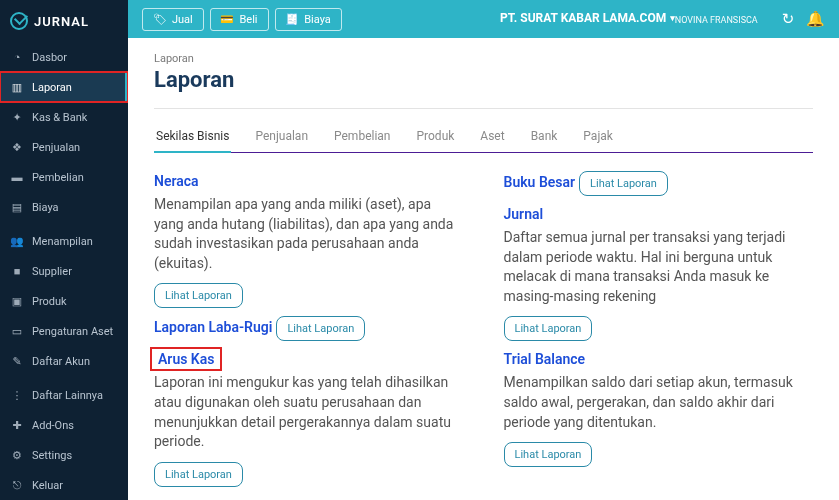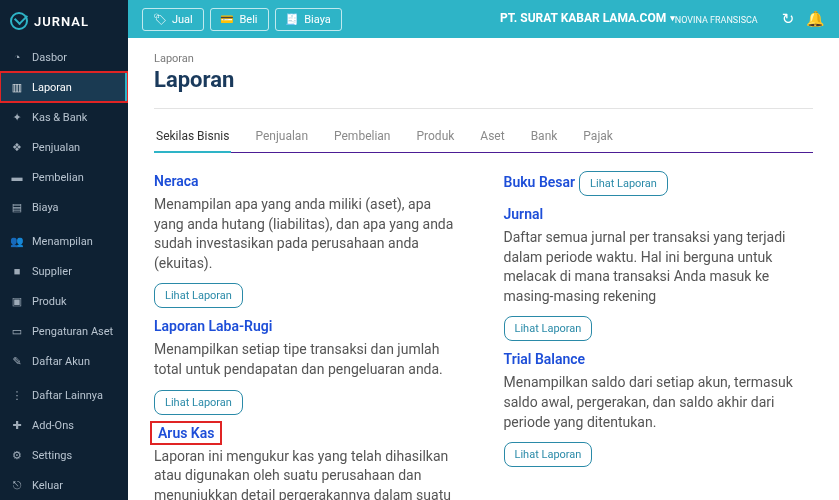--- a/index.html
+++ b/index.html
@@ -151,21 +151,20 @@
 
       <div class="reports">
         <div>
           <div class="report">
             <div class="report-title">Neraca</div>
             <div class="report-desc">Menampilan apa yang anda miliki (aset), apa yang anda hutang (liabilitas), dan apa yang anda sudah investasikan pada perusahaan anda (ekuitas).</div>
             <div class="btn-view">Lihat Laporan</div>
           </div>
           <div class="report">
             <div class="report-title">Laporan Laba-Rugi</div>
-            <div class="report-desc">Menampilkan setiap tipe transaksi dan jumlah total untuk pendapatan dan pengeluaran anda.</div>
             <div class="btn-view">Lihat Laporan</div>
           </div>
           <div class="report">
             <div class="report-title hl">Arus Kas</div>
             <div class="report-desc">Laporan ini mengukur kas yang telah dihasilkan atau digunakan oleh suatu perusahaan dan menunjukkan detail pergerakannya dalam suatu periode.</div>
             <div class="btn-view">Lihat Laporan</div>
           </div>
         </div>
         <div>
           <div class="report">

